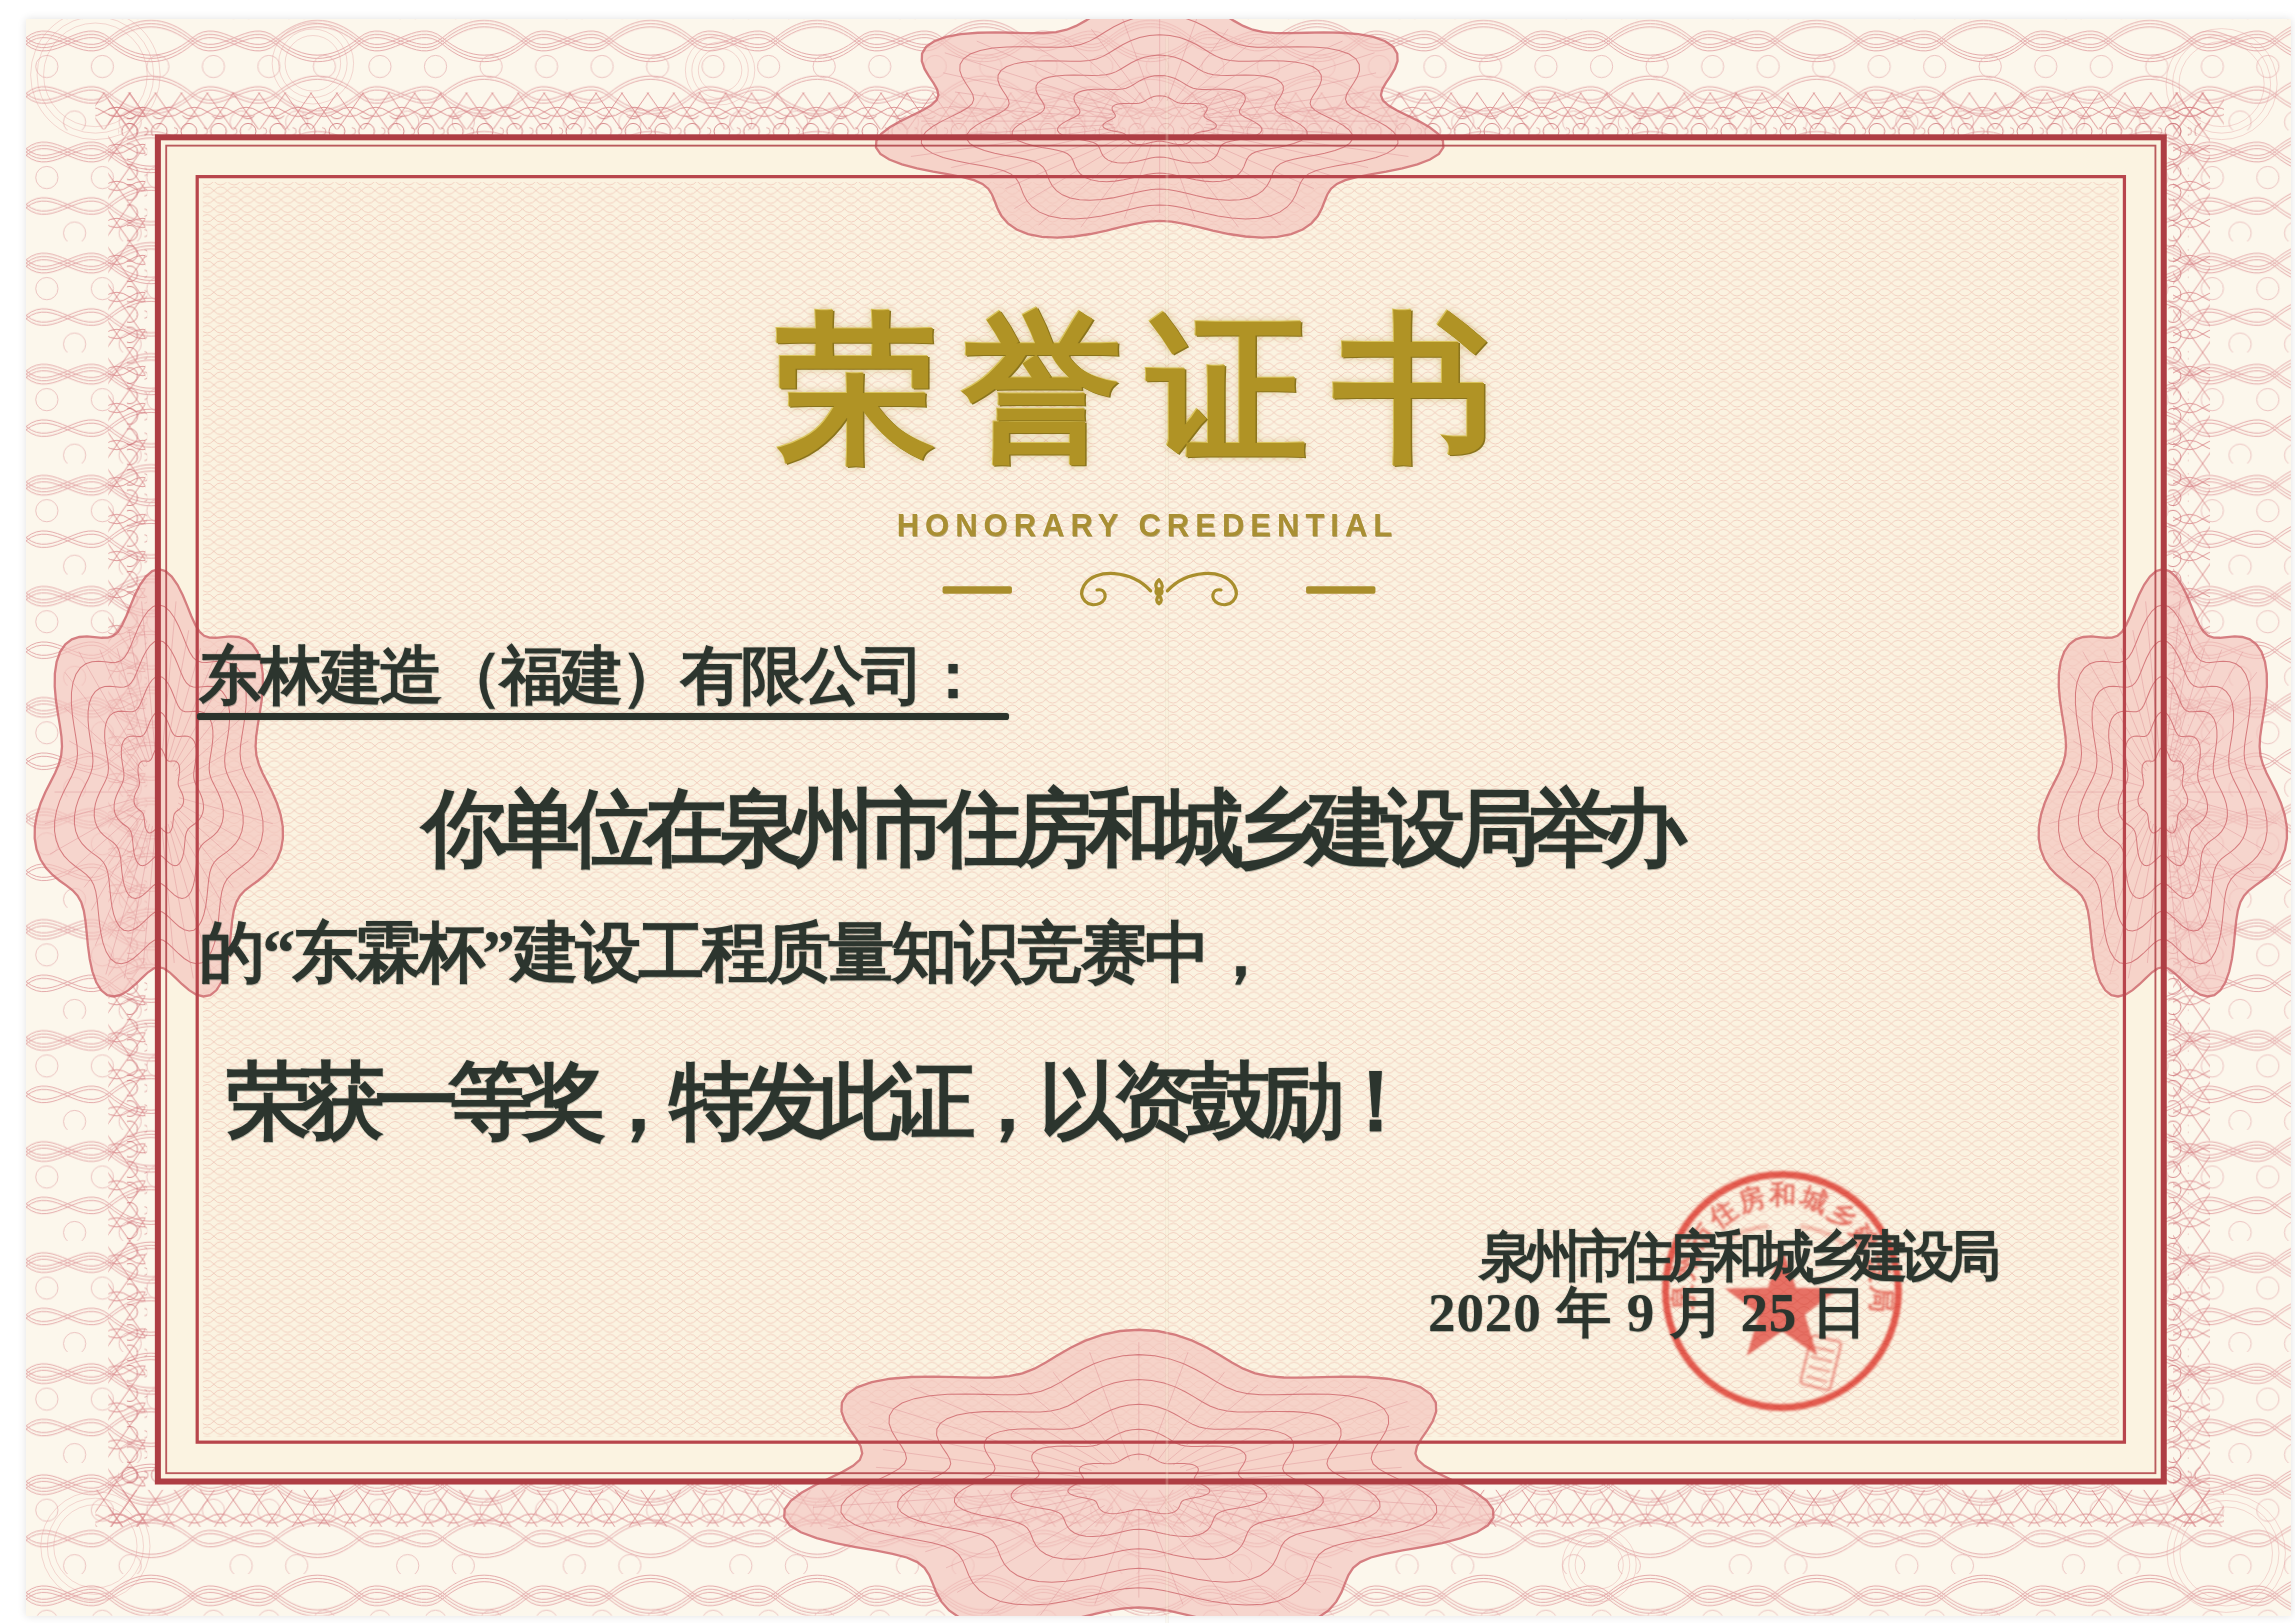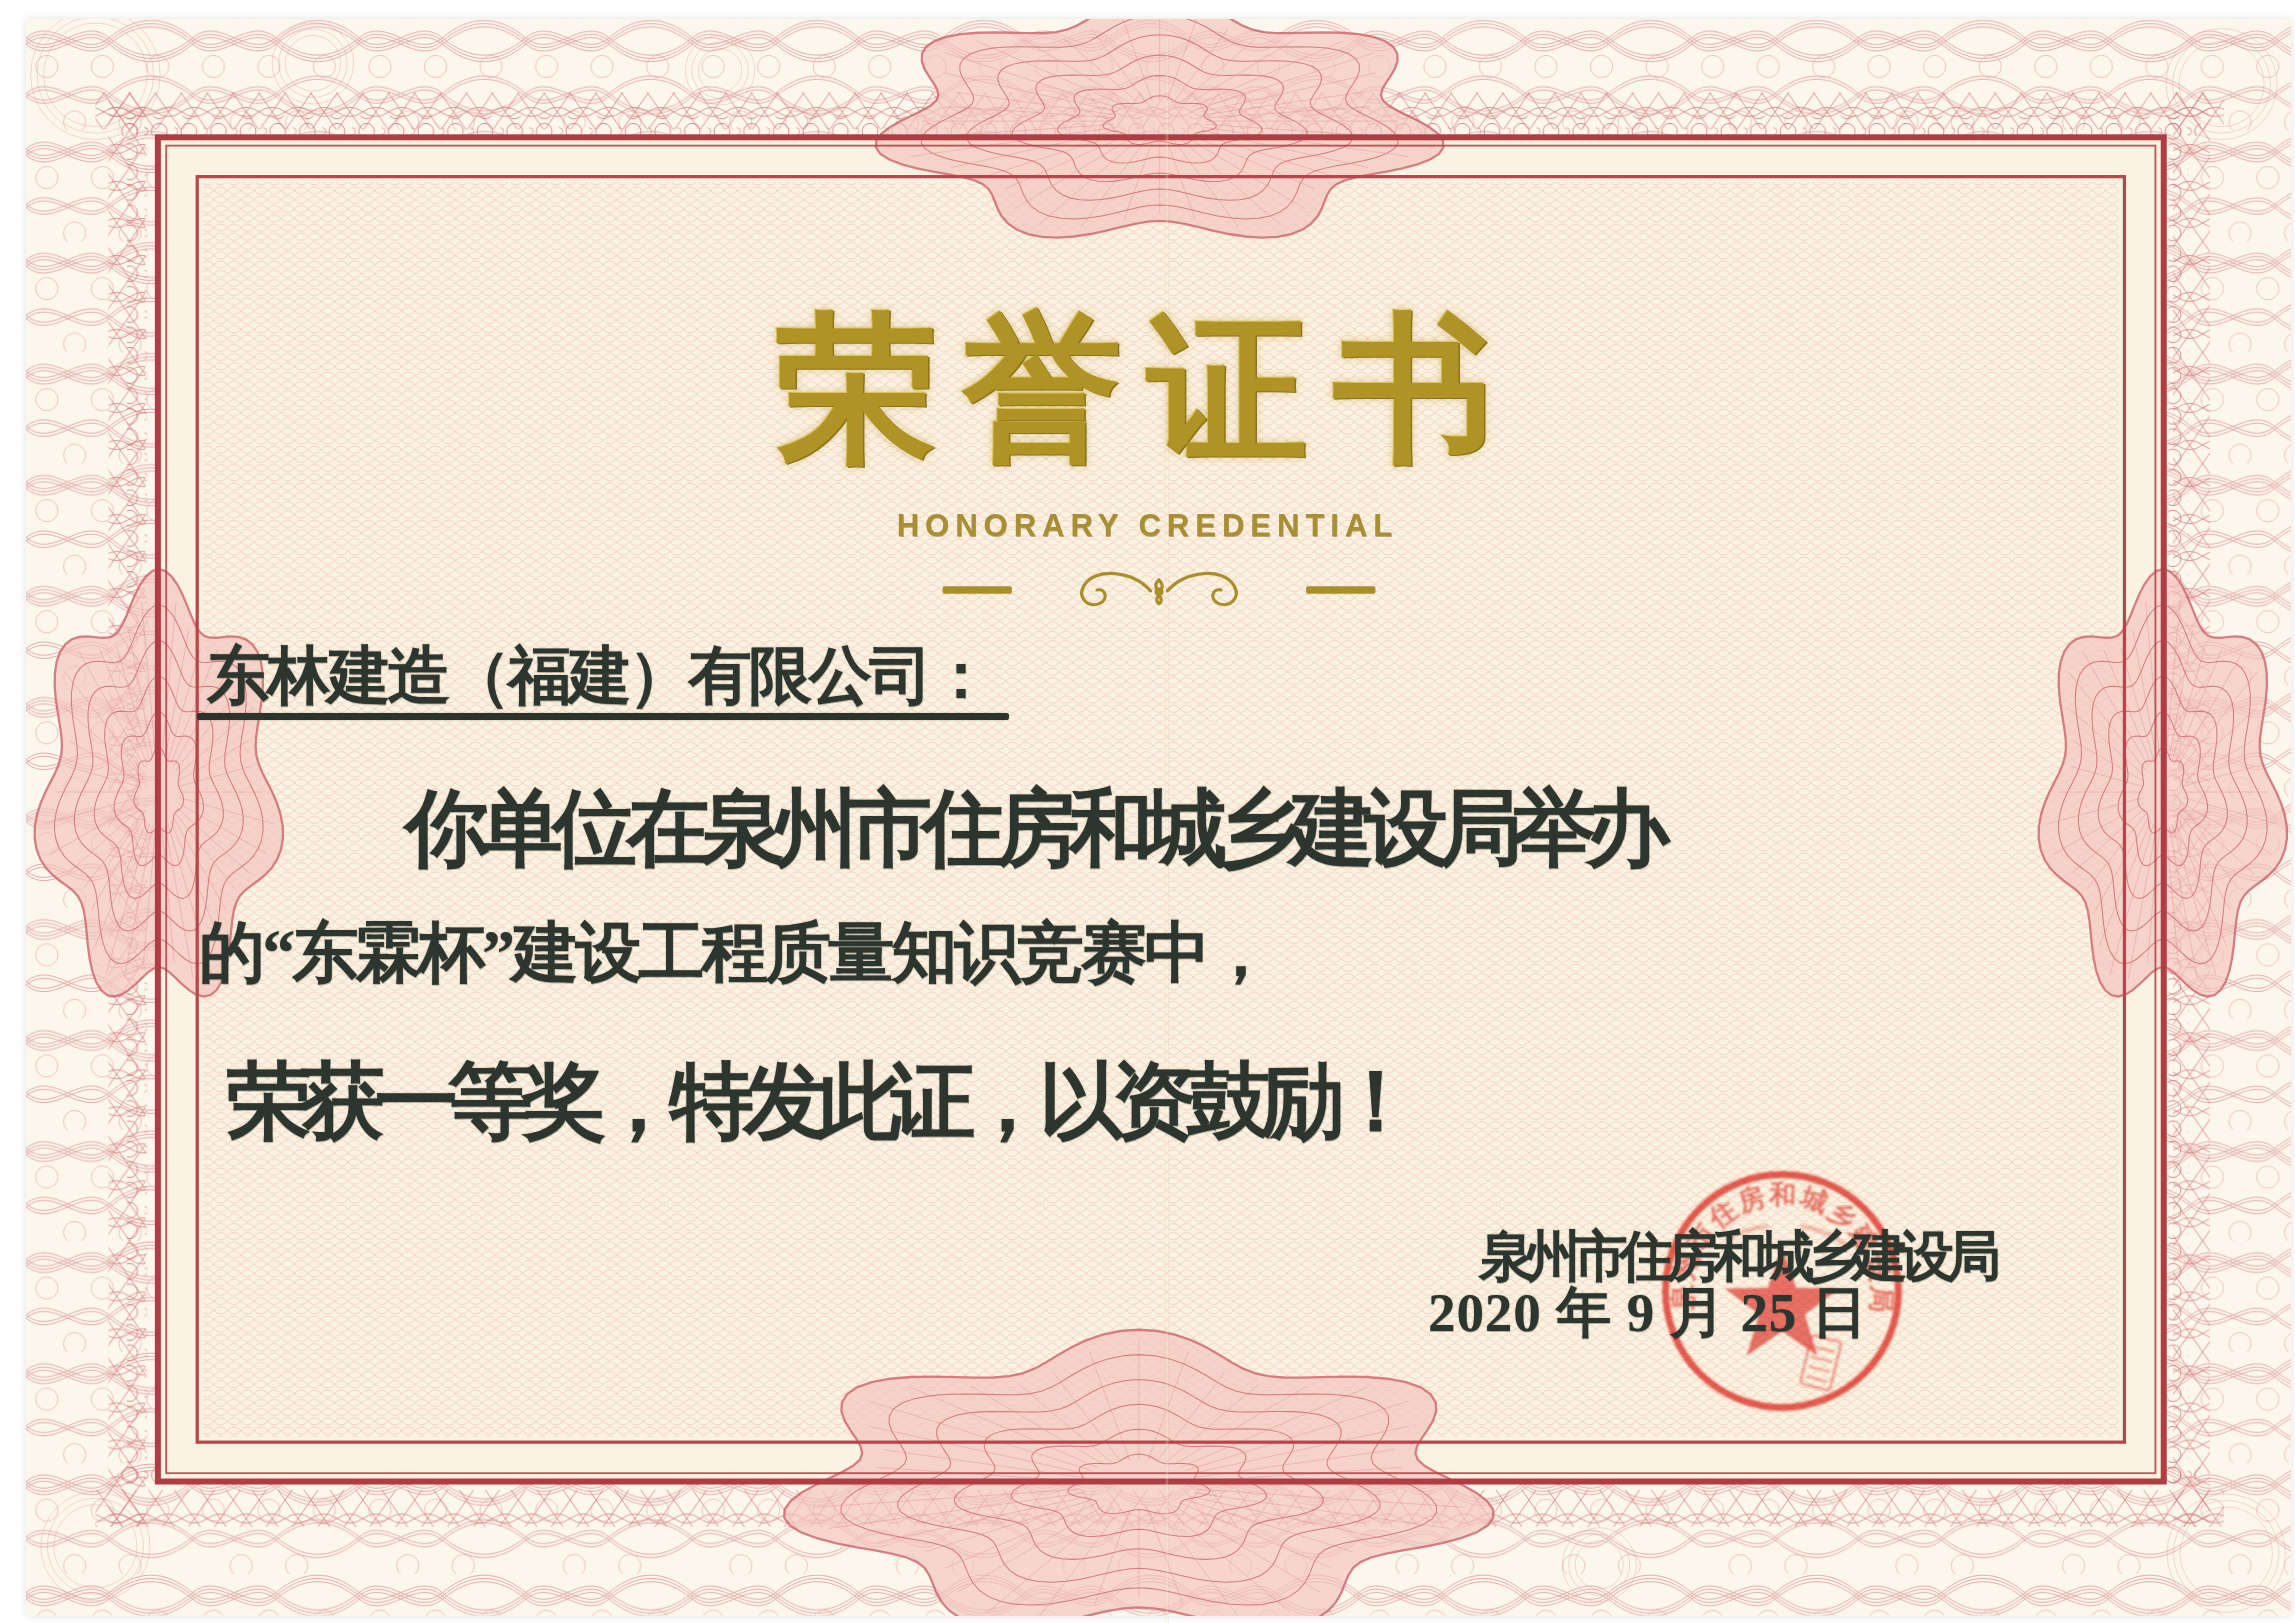--- a/index.html
+++ b/index.html
@@ -13,24 +13,24 @@
          font-size:160px;font-weight:900;letter-spacing:25.5px;
          font-family:"Liberation Serif","DejaVu Serif",serif;color:#b09325;
          text-shadow:1.4px 1.4px 0 #8a741c,-0.9px -0.9px 0 #d9c35a,0 0 8.3px rgba(170,140,30,.45);}
   #subtitle{left:0;top:508px;width:2295px;text-align:center;
          font-size:31px;font-weight:bold;letter-spacing:6px;color:#a98f33;
          font-family:"Liberation Sans","DejaVu Sans",sans-serif;
          text-shadow:0.5px 0.5px 0 rgba(120,95,20,.5);}
   #flourish{position:absolute;left:937px;top:564px;width:444px;height:51px;}
   .hand{color:#2c352e;text-shadow:0 0 1.4px rgba(40,50,42,.45),0.5px 0.5px 0 rgba(40,50,42,.25);
         font-family:"Liberation Serif","DejaVu Serif",serif;}
-  #recipient{left:199px;top:633px;font-size:63px;letter-spacing:-2.8px;font-weight:600;padding-left:8px;}
+  #recipient{left:199px;top:633px;font-size:63px;letter-spacing:-2.8px;font-weight:600;}
   #recipient-underline{position:absolute;left:197px;top:713px;width:812px;height:6.5px;
         background:#2b332c;border-radius:2.8px;box-shadow:0 0 1.4px rgba(40,50,42,.5);}
-  #body1{left:405px;top:772px;font-size:84px;letter-spacing:-10.2px;font-weight:600;}
+  #body1{left:422px;top:772px;font-size:84px;letter-spacing:-10.2px;font-weight:600;}
   #body2{left:199px;top:908px;font-size:66px;letter-spacing:-2.8px;font-weight:600;}
   #body3{left:199px;top:1045px;font-size:84px;letter-spacing:-10.2px;font-weight:600;margin-left:28px;}
   #issuer{left:1479px;top:1220px;font-size:55px;letter-spacing:-8.3px;font-weight:600;}
   #issuedate{left:1428px;top:1276px;font-size:55px;letter-spacing:0.9px;font-weight:600;}
   #sealsvg{position:absolute;left:1622px;top:1138px;width:268px;height:268px;
         mix-blend-mode:multiply;opacity:.9;}
   #crease{position:absolute;left:1139px;top:18.5px;width:4.6px;height:1597px;pointer-events:none;
         background:linear-gradient(90deg,rgba(90,60,40,.10),rgba(255,250,220,.55),rgba(90,60,40,.12));
         opacity:.55;}
 </style>

